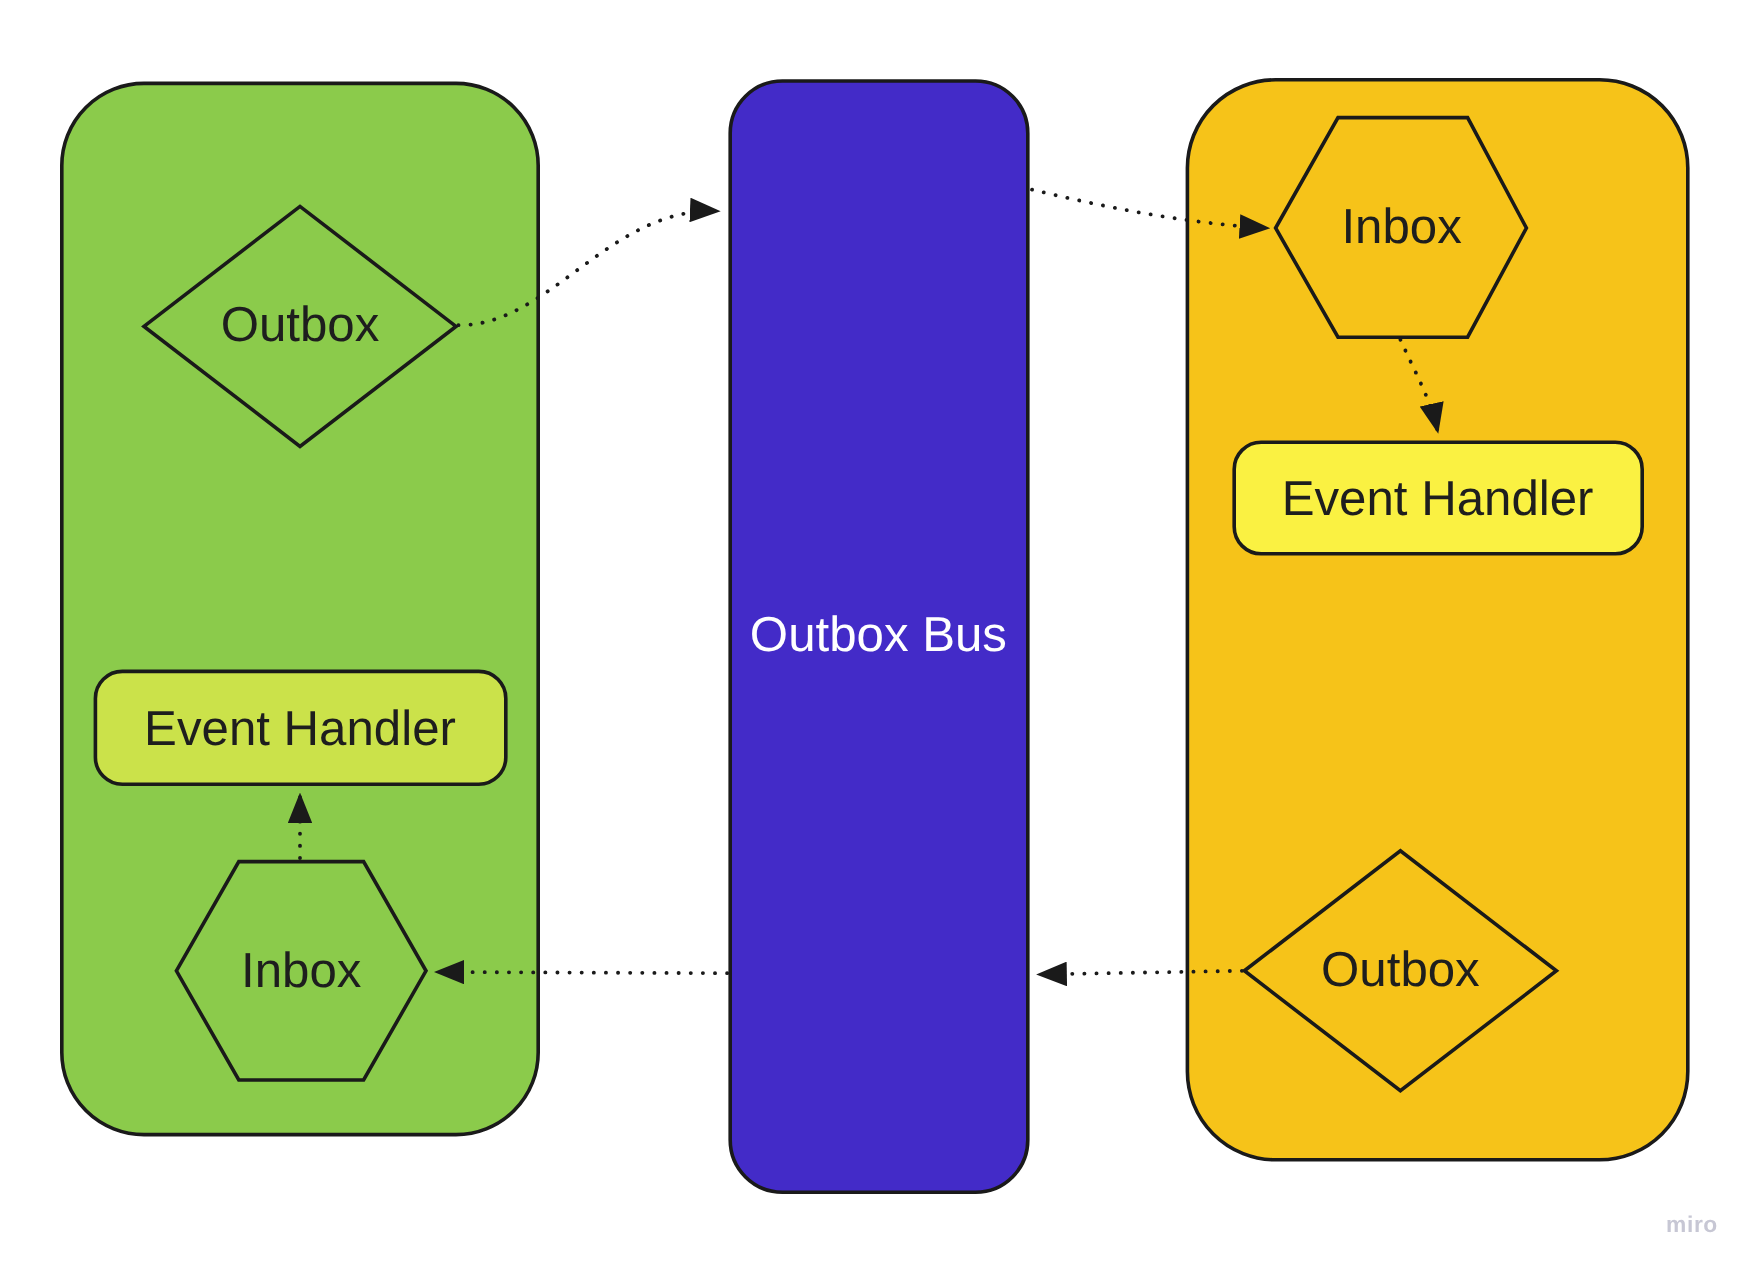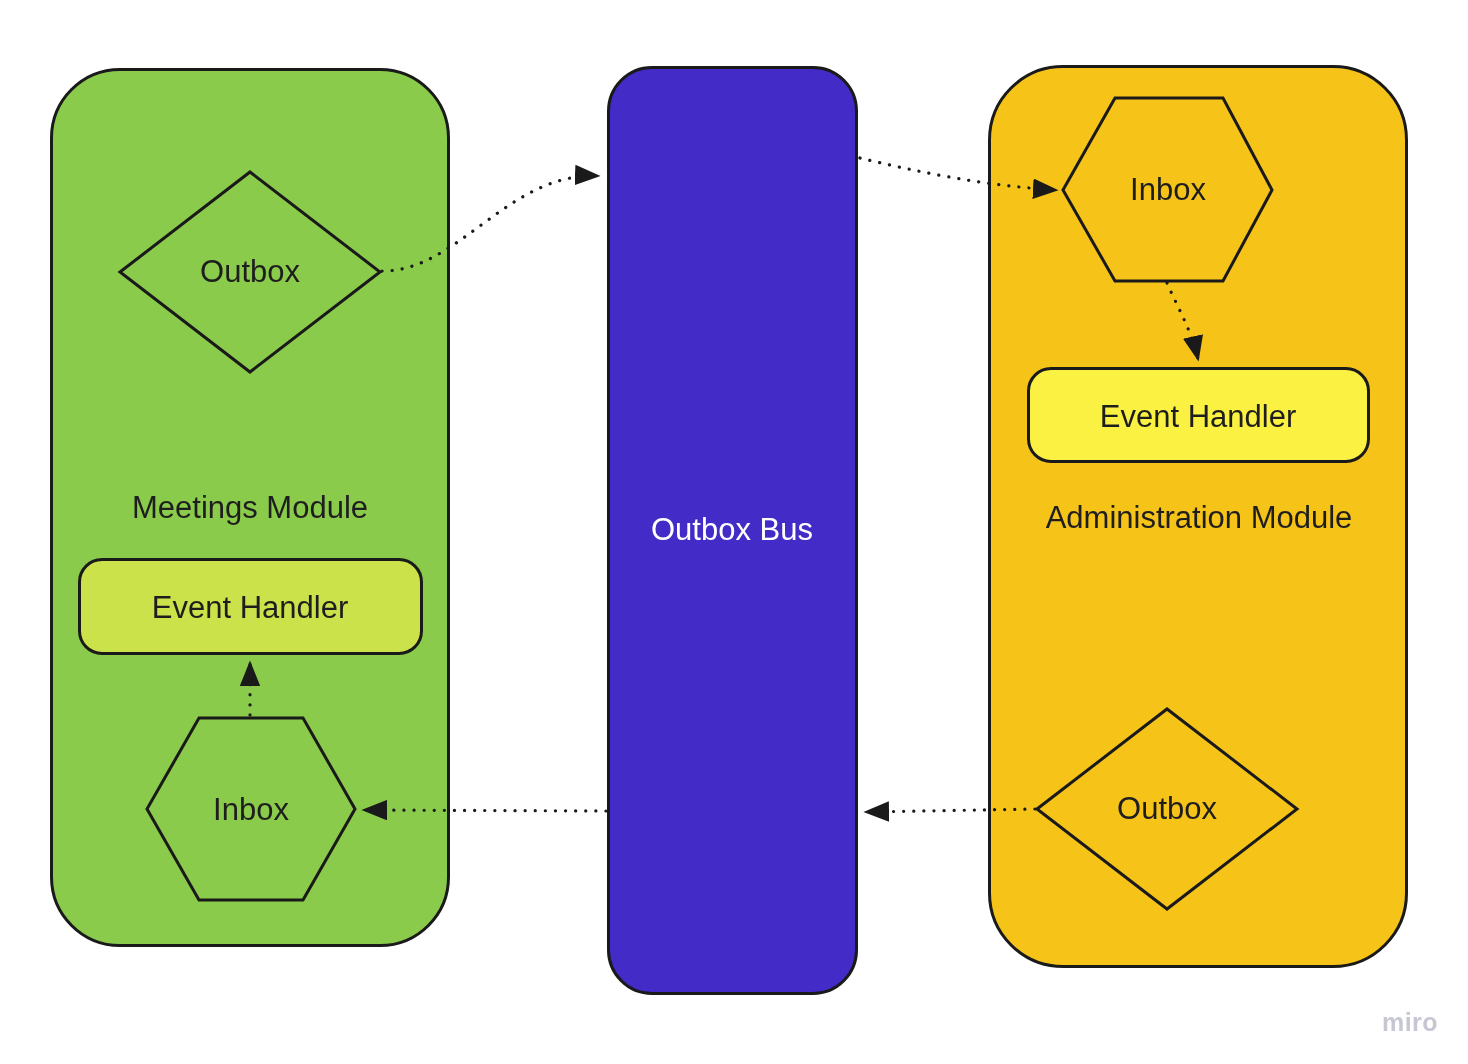--- a/index.html
+++ b/index.html
@@ -73,31 +73,31 @@
   .edge {
     fill: none;
     stroke: #1a1a1a;
     stroke-width: 3.2;
     stroke-linecap: round;
     stroke-dasharray: 0.1 10;
   }
   .label {
     position: absolute;
     transform: translate(-50%, -50%);
-    font-size: 31px;
+    font-size: 41px;
     color: #1e1e1e;
     white-space: nowrap;
     line-height: 1;
   }
   .label-bus { color: #ffffff; }
   .watermark {
     position: absolute;
     left: 1410px; top: 1022px;
     transform: translate(-50%, -50%);
-    font-size: 25px;
+    font-size: 19px;
     font-weight: 600;
     letter-spacing: 0.5px;
     color: #c7c7d4;
   }
 </style>
 </head>
 <body>
 
 <div class="canvas">
 
@@ -123,26 +123,24 @@
 
     <path class="edge" d="M 382 271 C 458 272, 508 172, 598 176" marker-end="url(#arrowhead)"></path>
     <path class="edge" d="M 860 158 C 918 172, 986 186, 1056 190" marker-end="url(#arrowhead)"></path>
     <path class="edge" d="M 1167 283 C 1178 308, 1192 332, 1198 359" marker-end="url(#arrowhead)"></path>
     <path class="edge" d="M 1035 809 L 866 812" marker-end="url(#arrowhead)"></path>
     <path class="edge" d="M 606 811 L 364 810" marker-end="url(#arrowhead)"></path>
     <path class="edge" d="M 250 715 L 250 663" marker-end="url(#arrowhead)"></path>
   </svg>
 
   <div class="label" style="left:250px; top:271px;">Outbox</div>
-  <div class="label" style="left:250px; top:507px;">Meetings Module</div>
   <div class="label" style="left:250px; top:607px;">Event Handler</div>
   <div class="label" style="left:251px; top:809px;">Inbox</div>
 
   <div class="label label-bus" style="left:732px; top:529px;">Outbox Bus</div>
 
   <div class="label" style="left:1168px; top:189px;">Inbox</div>
   <div class="label" style="left:1198px; top:416px;">Event Handler</div>
-  <div class="label" style="left:1199px; top:517px;">Administration Module</div>
   <div class="label" style="left:1167px; top:808px;">Outbox</div>
 
   <div class="watermark">miro</div>
 
 </div>
 
 </body></html>

